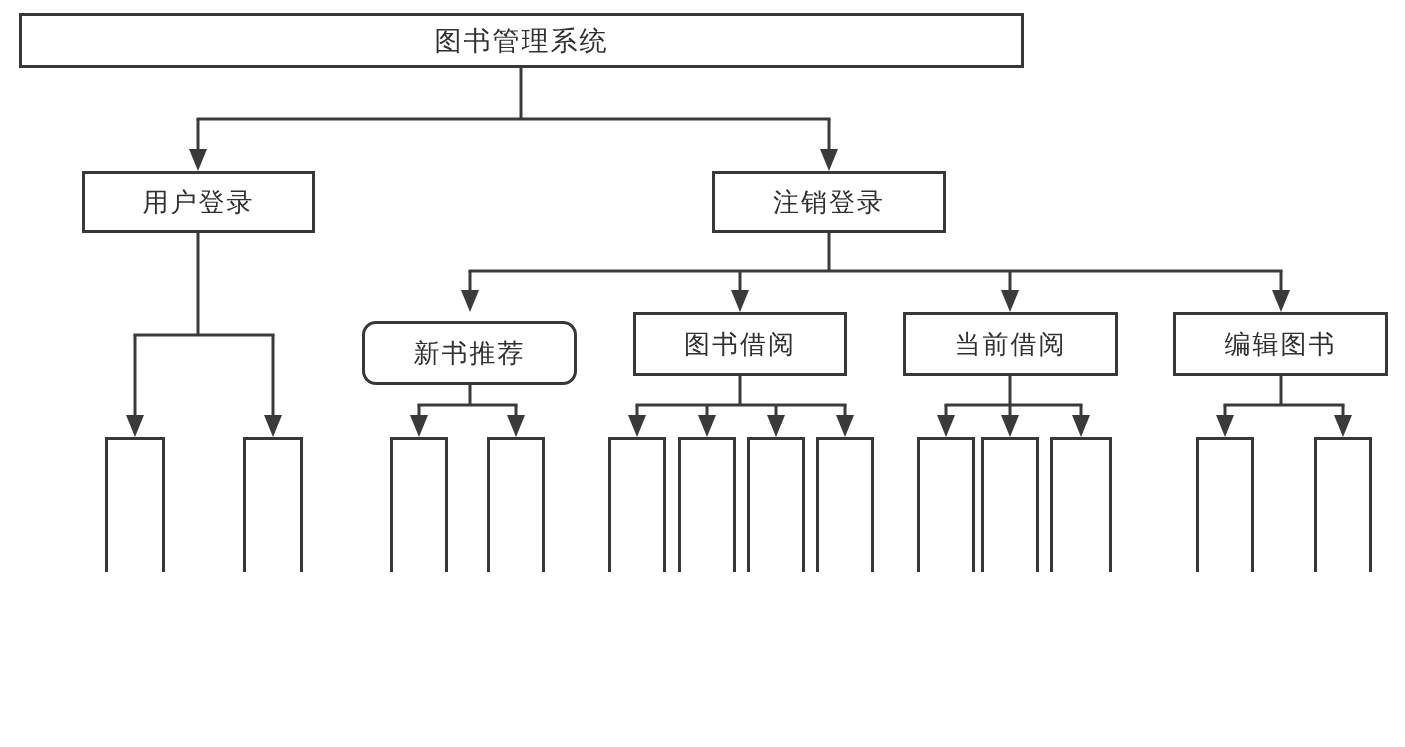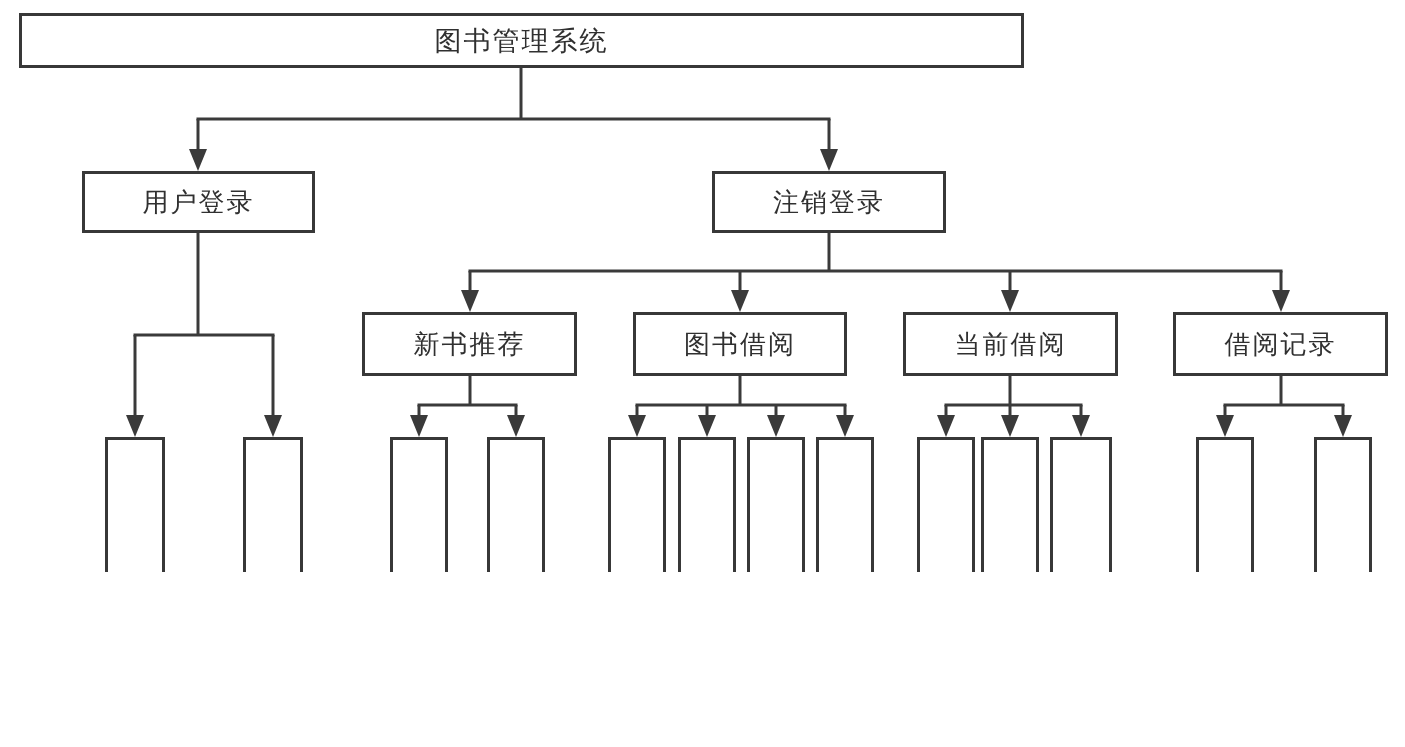--- a/index.html
+++ b/index.html
@@ -116,24 +116,24 @@
       <polygon points="1216,415 1234,415 1225,437"></polygon>
       <polygon points="1334,415 1352,415 1343,437"></polygon>
     </g>
   </svg>
 
   <div class="node root-box" style="left:19px; top:13px; width:1005px; height:55px;">图书管理系统</div>
 
   <div class="node h" style="left:82px; top:171px; width:233px; height:62px;">用户登录</div>
   <div class="node h" style="left:712px; top:171px; width:234px; height:62px;">注销登录</div>
 
-  <div class="node h" style="left:362px; top:312px; width:215px; height:64px;">新书推荐</div>
+  <div class="node h" style="left:362px; top:321px; width:215px; height:64px;border-radius:14px;">新书推荐</div>
   <div class="node h" style="left:903px; top:312px; width:215px; height:64px;">当前借阅</div>
   <div class="node h" style="left:633px; top:312px; width:214px; height:64px;">图书借阅</div>
-  <div class="node h" style="left:1173px; top:312px; width:215px; height:64px;">借阅记录</div>
+  <div class="node h" style="left:1173px; top:312px; width:215px; height:64px;">编辑图书</div>
 
   <div class="node v" style="left:105px; top:437px; width:60px; height:298px;">用户登录</div>
   <div class="node v" style="left:243px; top:437px; width:60px; height:298px;">注销登录</div>
 
   <div class="node v" style="left:390px; top:437px; width:58px; height:298px;">查询图书</div>
   <div class="node v" style="left:487px; top:437px; width:58px; height:298px;">借阅图书</div>
 
   <div class="node v" style="left:608px; top:437px; width:58px; height:298px;">查询图书</div>
   <div class="node v" style="left:678px; top:437px; width:58px; height:298px;">新增图书（管理员）</div>
   <div class="node v" style="left:747px; top:437px; width:58px; height:298px;">编辑图书（管理员）</div>

